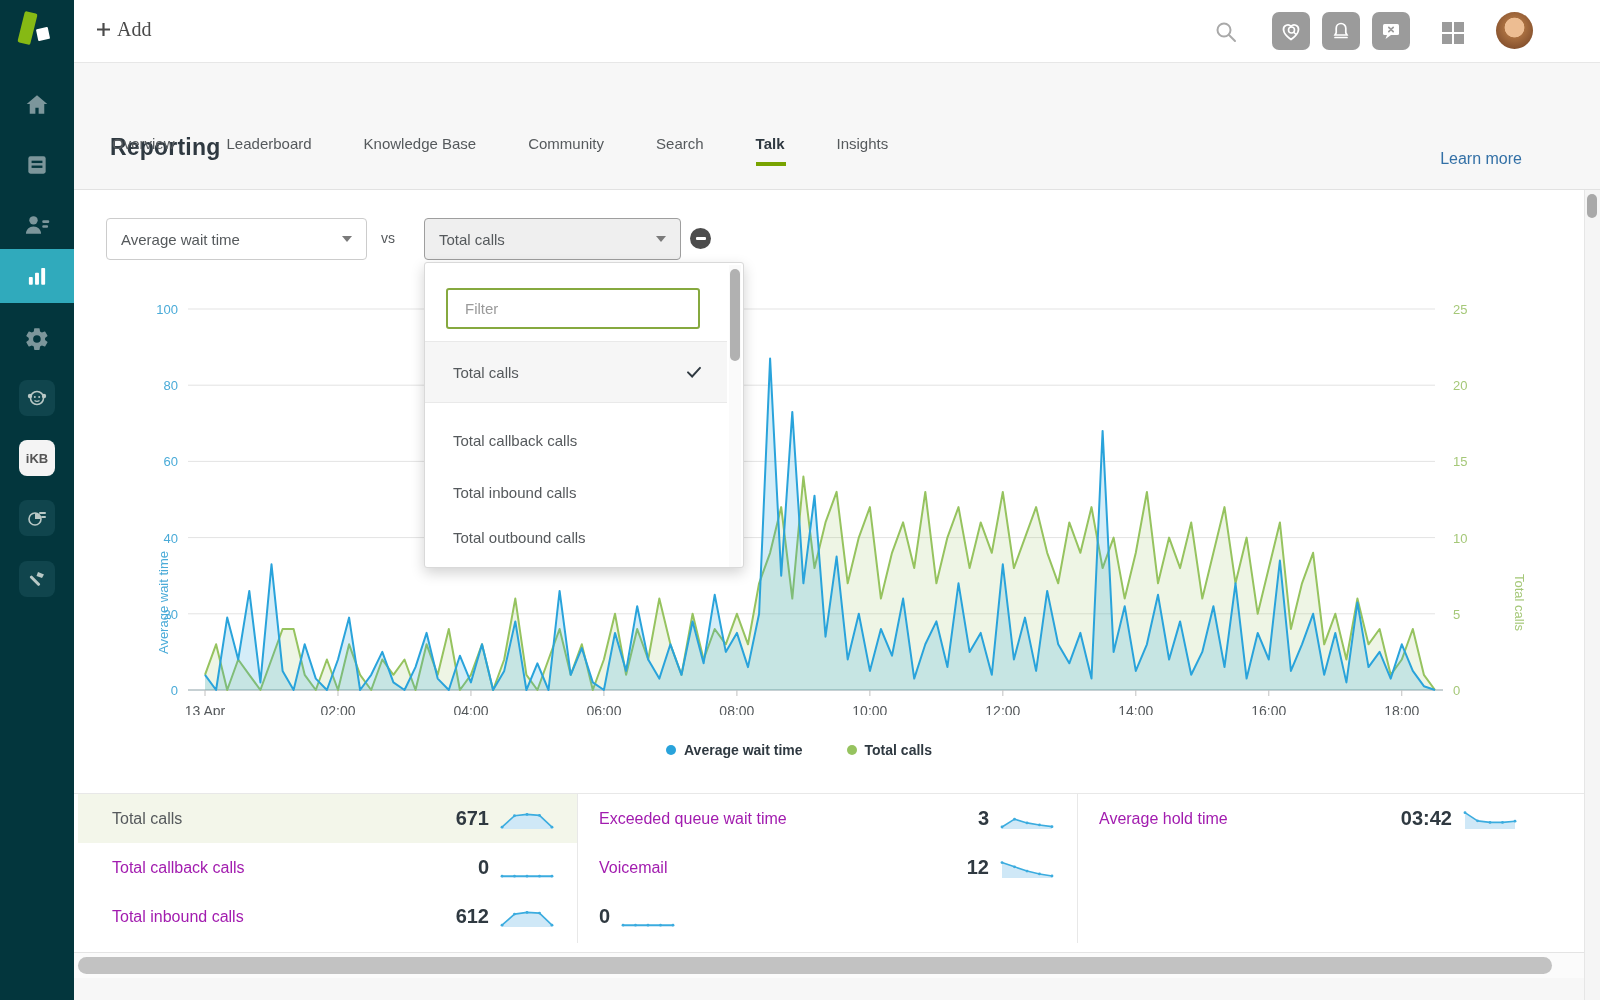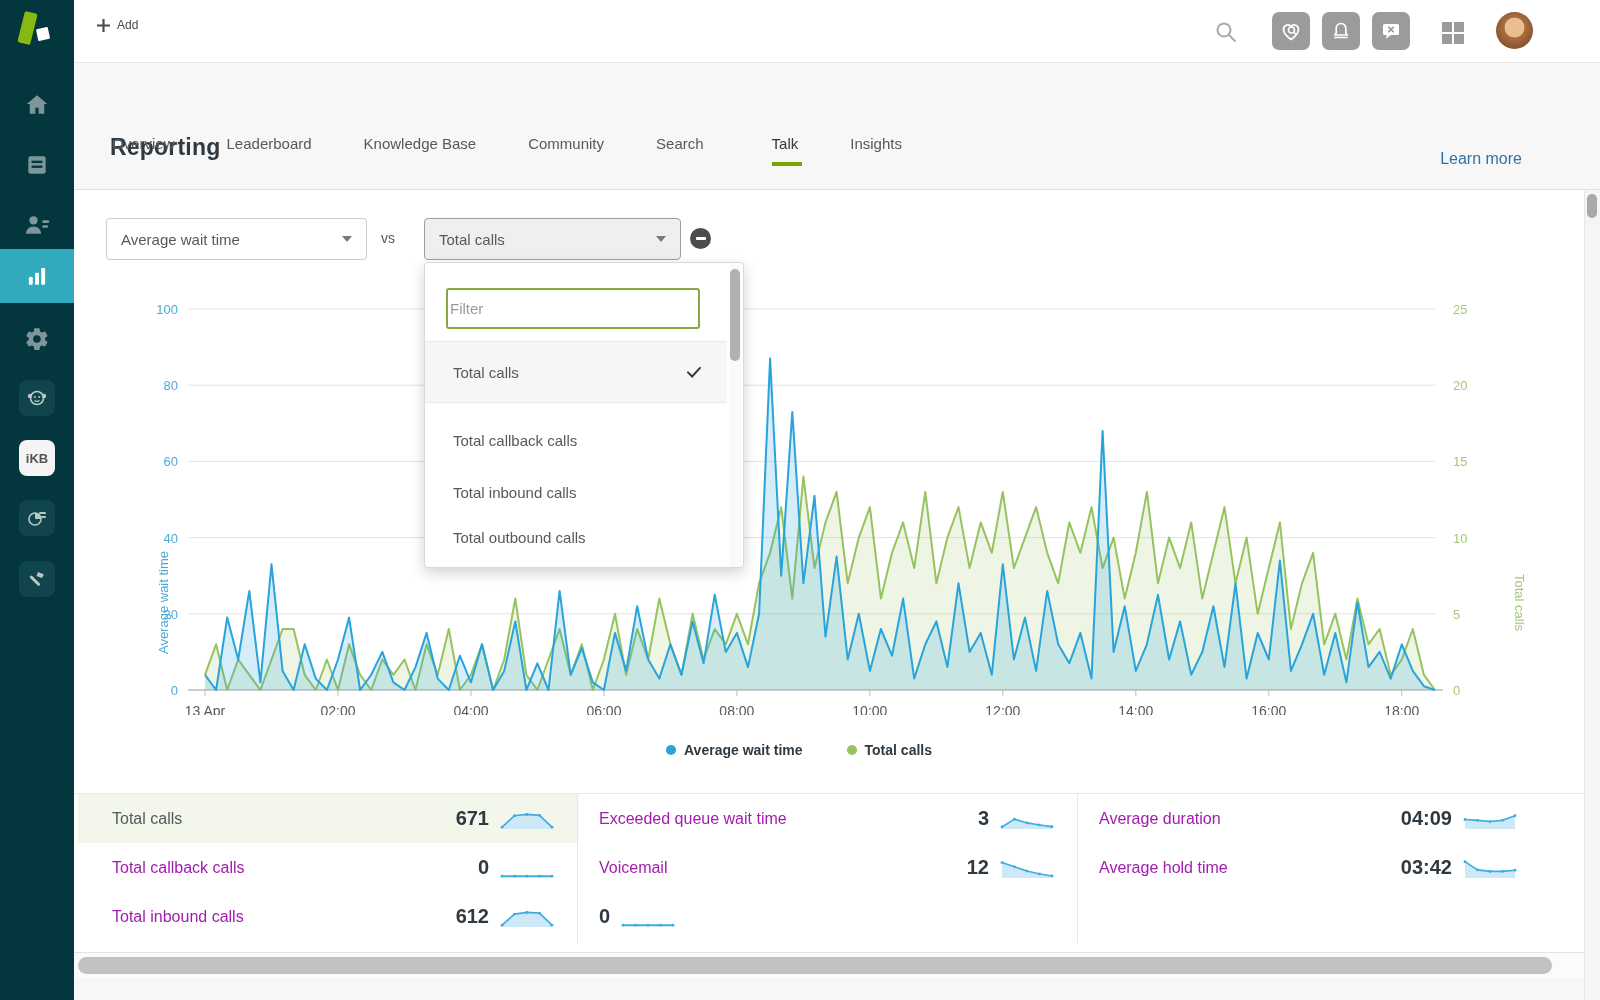--- a/index.html
+++ b/index.html
@@ -12,50 +12,50 @@
   .side-item { position:absolute; left:0; width:74px; height:54px; display:flex; align-items:center; justify-content:center; color:#7c969b; cursor:pointer; }
   .side-item.active { background:#30aabc; color:#ffffff; }
   .app-sq { position:absolute; left:19px; width:36px; height:36px; border-radius:8px; background:#10454d; display:flex; align-items:center; justify-content:center; color:#9fb4b2; cursor:pointer; }
   .app-sq.white { background:#f4f4f4; color:#555; font-weight:bold; font-size:13px; }
   #logo { left:17px; top:10px; width:40px; height:40px; }
   #logo .bar { position:absolute; left:4px; top:2px; width:13px; height:32px; background:#86b914; transform:rotate(14deg); border-radius:2px; }
   #logo .sq { position:absolute; left:20px; top:18px; width:12px; height:12px; background:#ffffff; transform:rotate(-12deg); border-radius:1px; }
 
   
   #topbar { left:74px; top:0; width:1526px; height:63px; background:#ffffff; border-bottom:1px solid #e7e7e7; z-index:30; }
-  #add-btn { position:absolute; left:23px; top:18px; display:flex; align-items:center; gap:7px; color:#4a4a4a; font-size:12px; cursor:pointer; }
+  #add-btn { position:absolute; left:23px; top:18px; display:flex; align-items:center; gap:7px; color:#4a4a4a; font-size:20px; cursor:pointer;font-family:Liberation Serif, serif; }
   .tb-sq { position:absolute; top:12px; width:38px; height:38px; border-radius:7px; background:#9b9b9b; display:flex; align-items:center; justify-content:center; cursor:pointer; }
   #grid-icon { position:absolute; top:20px; cursor:pointer; }
   #avatar { position:absolute; left:1422px; top:12px; width:37px; height:37px; border-radius:50%; cursor:pointer;
     background:radial-gradient(circle at 50% 42%, #edbd92 0 34%, #a96f40 36%, #8a5530 70%, #74452a 100%); }
 
   
   #band { left:74px; top:64px; width:1526px; height:126px; background:#f7f7f7; border-bottom:1px solid #e2e2e2; }
   #page-title { position:absolute; left:36px; top:34px; font-size:23px; font-weight:800; color:#2f3941; letter-spacing:.2px;margin-top:36px; }
   #tabs { position:absolute; left:38px; top:71px; display:flex; gap:52px; font-size:15px; color:#55595c; }
   .tab { cursor:pointer; position:relative; padding-bottom:14px; }
-  .tab.active { color:#2f3941; font-weight:normal;margin-left:16px; }
+  .tab.active { color:#2f3941; font-weight:bold; }
   .tab.active .underline { position:absolute; left:0; bottom:0; width:30px; height:4px; background:#78a300; }
   #learn-more { position:absolute; right:78px; top:86px; font-size:16px; color:#3370a6; cursor:pointer; }
 
   
   #content { left:74px; top:190px; width:1510px; height:762px; background:#ffffff; }
 
   
   .select { position:absolute; top:28px; height:42px; border-radius:4px; font-size:15px; color:#55595c; display:flex; align-items:center; padding:0 14px; cursor:pointer; }
   #select1 { left:32px; width:261px; background:#ffffff; border:1px solid #cccccc; }
   #select2 { left:350px; width:257px; background:#efefef; border:1px solid #9e9e9e; }
   .caret { width:0; height:0; border-left:5px solid transparent; border-right:5px solid transparent; border-top:6px solid #7a7a7a; margin-left:auto; }
   #vs-label { position:absolute; left:307px; top:40px; font-size:14px; color:#55595c; }
   #minus-btn { position:absolute; left:616px; top:38px; width:21px; height:21px; border-radius:50%; background:#4c4c4c; cursor:pointer; display:flex; align-items:center; justify-content:center; }
   #minus-btn .bar { width:10px; height:2.5px; background:#ffffff; border-radius:1px; }
 
   
   #dropdown { position:absolute; left:350px; top:72px; width:320px; height:306px; background:#ffffff; border:1px solid #d9d9d9; border-radius:3px; box-shadow:0 5px 14px rgba(0,0,0,.18); z-index:25; overflow:hidden; }
-  #filter-input { position:absolute; left:21px; top:25px; width:254px; height:41px; border:2px solid #86a93f; border-radius:3px; font-size:15px; color:#a16207; padding:0 2px; outline:none; font-family:"Liberation Sans",sans-serif; }
+  #filter-input { position:absolute; left:21px; top:25px; width:254px; height:41px; border:2px solid #86a93f; border-radius:3px; font-size:15px; color:#a16207; padding:0 17px; outline:none; font-family:"Liberation Sans",sans-serif; }
   #filter-input::placeholder { color:#9a9a9a; }
   .dd-item { position:absolute; left:0; width:302px; height:51px; display:flex; align-items:center; padding:0 24px 0 28px; font-size:15px; color:#55595c; cursor:pointer; }
   .dd-item.selected { height:62px; background:#f6f6f6; border-top:1px solid #e9e9e9; border-bottom:1px solid #e9e9e9; }
   .dd-check { margin-left:auto; }
   #dd-scroll-track { position:absolute; right:2px; top:2px; width:12px; height:302px; background:#fafafa; }
   #dd-scroll-thumb { position:absolute; right:3px; top:6px; width:10px; height:92px; border-radius:5px; background:#b1b1b1; cursor:pointer; }
 
   
   #chart-wrap { position:absolute; left:56px; top:105px; width:1370px; height:420px; }
   .axis-title { position:absolute; font-size:13px; white-space:nowrap; }
@@ -377,33 +377,20 @@
             <circle cx="3" cy="20.15" r="1.4" fill="#3bacdf"></circle>
             <circle cx="15.5" cy="20.15" r="1.4" fill="#3bacdf"></circle>
             <circle cx="28" cy="20.15" r="1.4" fill="#3bacdf"></circle>
             <circle cx="40.5" cy="20.15" r="1.4" fill="#3bacdf"></circle>
             <circle cx="53" cy="20.15" r="1.4" fill="#3bacdf"></circle>
           </svg>
       </div>
     </div>
     <div id="col3" class="stat-col">
       <div class="stat-row">
-        <span class="stat-label">Average duration</span>
-        <span class="stat-value">04:09</span>
-        <svg class="spark" viewBox="0 0 56 24">
-            <path d="M3 12.5L15.5 13.35L28 14.54L40.5 13.35L53 8.76L53 22L3 22Z" fill="#cfe8f7"></path>
-            <path d="M3 12.5L15.5 13.35L28 14.54L40.5 13.35L53 8.76" fill="none" stroke="#3bacdf" stroke-width="1.6" stroke-linejoin="round"></path>
-            <circle cx="3" cy="12.5" r="1.4" fill="#3bacdf"></circle>
-            <circle cx="15.5" cy="13.35" r="1.4" fill="#3bacdf"></circle>
-            <circle cx="28" cy="14.54" r="1.4" fill="#3bacdf"></circle>
-            <circle cx="40.5" cy="13.35" r="1.4" fill="#3bacdf"></circle>
-            <circle cx="53" cy="8.76" r="1.4" fill="#3bacdf"></circle>
-          </svg>
-      </div>
-      <div class="stat-row">
         <span class="stat-label">Average hold time</span>
         <span class="stat-value">03:42</span>
         <svg class="spark" viewBox="0 0 56 24">
             <path d="M3 5.699999999999999L15.5 13.86L28 15.39L40.5 15.39L53 14.2L53 22L3 22Z" fill="#cfe8f7"></path>
             <path d="M3 5.699999999999999L15.5 13.86L28 15.39L40.5 15.39L53 14.2" fill="none" stroke="#3bacdf" stroke-width="1.6" stroke-linejoin="round"></path>
             <circle cx="3" cy="5.699999999999999" r="1.4" fill="#3bacdf"></circle>
             <circle cx="15.5" cy="13.86" r="1.4" fill="#3bacdf"></circle>
             <circle cx="28" cy="15.39" r="1.4" fill="#3bacdf"></circle>
             <circle cx="40.5" cy="15.39" r="1.4" fill="#3bacdf"></circle>
             <circle cx="53" cy="14.2" r="1.4" fill="#3bacdf"></circle>

